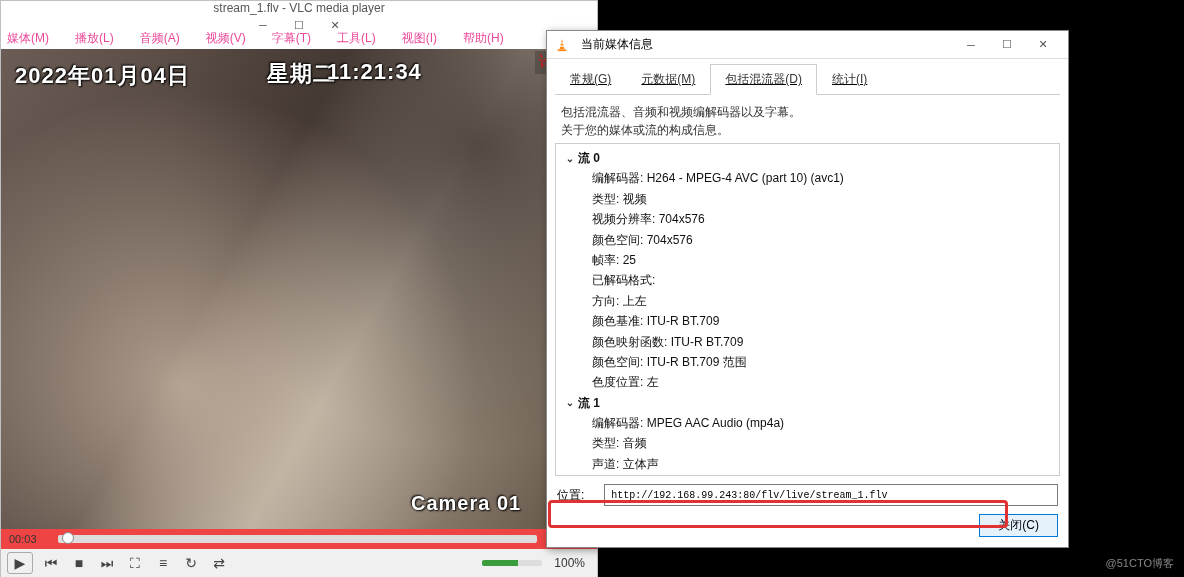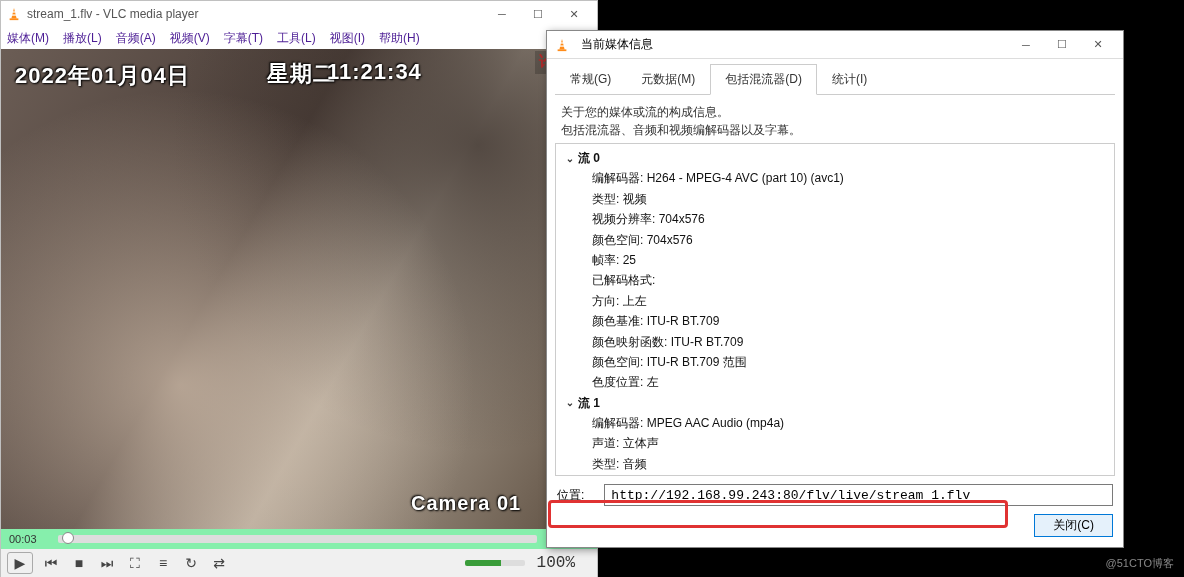--- a/index.html
+++ b/index.html
@@ -1,63 +1,63 @@
 <!DOCTYPE html>
 <html><head>
 <meta charset="utf-8">
 <style>
 * { box-sizing: border-box; margin: 0; padding: 0; font-family: "Microsoft YaHei", Arial, sans-serif; }
 body { width: 1184px; height: 577px; background: #000; position: relative; overflow: hidden; }
 
 
 .vlc-main { position:absolute; left:0; top:0; width:598px; height:577px; background:#f0f0f0; border:1px solid #c0c0c0; }
-.vlc-titlebar { height:26px; display:flex; align-items:center; padding:0 6px; background:#fff; font-size:12px; color:#555; }
+.vlc-titlebar { height:26px; display:flex; align-items:center; padding:0 6px; background:#fff; font-size:12px; color:#555;flex-direction:column; }
 .vlc-cone { width:14px; height:14px; margin-right:6px; }
 .vlc-title { flex:1; }
 .winbtns { display:flex; gap:2px; }
 .winbtn { width:34px; height:20px; display:flex; align-items:center; justify-content:center; font-size:11px; color:#555; }
-.vlc-menubar { height:22px; display:flex; align-items:center; padding:0 6px; font-size:12px; gap:14px; background:#fff; color:#4c1d95; }
+.vlc-menubar { height:22px; display:flex; align-items:center; padding:0 6px; font-size:12px; gap:26px; background:#fff; color:#ec4899; }
 .vlc-video { position:relative; width:596px; height:480px; background:linear-gradient(120deg,#6b5d55 0%,#4a3d37 40%,#b3a89a 60%,#5c4d3f 100%); overflow:hidden; filter:blur(0.2px); }
 .video-blur { position:absolute; inset:0; background:radial-gradient(circle at 30% 70%, rgba(220,200,180,0.7) 0%, rgba(90,70,60,0) 55%), radial-gradient(circle at 80% 20%, rgba(60,50,45,0.8) 0%, rgba(0,0,0,0) 50%); }
 .osd { position:absolute; color:#fff; text-shadow:1px 1px 2px #000, -1px -1px 2px #000; font-weight:600; letter-spacing:1px; }
 .osd-date { top:12px; left:14px; font-size:22px; }
 .osd-week { top:10px; left:224px; font-size:22px;margin-left:42px; }
 .osd-time { top:10px; left:326px; font-size:22px; }
 .osd-stream { bottom:14px; left:186px; font-size:22px; }
 .osd-cam { bottom:14px; left:410px; font-size:20px; }
 .banner { position:absolute; top:2px; right:6px; color:#b02a2a; font-size:16px; font-weight:700; background:rgba(0,0,0,0.2); padding:1px 4px; }
 
-.vlc-seek { height:20px; background:#86efac; display:flex; align-items:center; padding:0 8px; gap:21px; font-size:11px; color:#333; }
+.vlc-seek { height:20px; background:#ef4444; display:flex; align-items:center; padding:0 8px; gap:21px; font-size:11px; color:#333; }
 .seekbar { flex:1; height:8px; background:#ddd; position:relative; border-radius:2px; }
 .seek-knob { position:absolute; left:1%; top:-3px; width:12px; height:12px; background:#fff; border:1px solid #888; border-radius:50%; }
 .vlc-ctrls { height:28px; background:#f0f0f0; display:flex; align-items:center; padding:0 6px; gap:8px; }
 .ctrl { font-size:14px; color:#444; width:20px; text-align:center; }
 .ctrl.play { width:26px; height:22px; border:1px solid #aaa; border-radius:3px; display:flex; align-items:center; justify-content:center; }
 .vol { width:60px; height:6px; background:linear-gradient(90deg,#3a9c3a 60%,#ddd 60%); margin-left:auto; margin-right:4px; border-radius:2px;}
-.volpct { font-size:16px; color:#333; margin-right:16px;font-family:Liberation Mono, monospace;}
+.volpct { font-size:12px; color:#333; margin-right:6px;}
 
 
 .dlg-backdrop { position:absolute; left:598px; top:0; width:586px; height:577px; background:#000; }
 .dlg-watermark { position:absolute; right:10px; bottom:6px; color:#888; font-size:11px; }
-.mediainfo { position:absolute; left:546px; top:30px; width:578px; height:518px; background:#fff; border:1px solid #888; box-shadow:2px 2px 8px rgba(0,0,0,0.4); display:flex; flex-direction:column; }
+.mediainfo { position:absolute; left:546px; top:30px; width:523px; height:518px; background:#fff; border:1px solid #888; box-shadow:2px 2px 8px rgba(0,0,0,0.4); display:flex; flex-direction:column; }
 .mi-titlebar { height:28px; display:flex; align-items:center; padding:0 8px; border-bottom:1px solid #ddd; font-size:12px; }
 .mi-title { flex:1; margin-left:6px; }
 .mi-body { flex:1; display:flex; flex-direction:column; padding:4px 8px 8px 8px; overflow:hidden; }
-.tabs { display:flex; border-bottom:1px solid #ccc; font-size:12px; }
+.tabs { display:flex; border-bottom:1px solid #ccc; font-size:12px;text-decoration:underline; }
 .tab { padding:6px 14px; border:1px solid transparent; border-bottom:none; color:#333; position:relative; top:1px; }
 .tab.active { border-color:#ccc; background:#fff; border-bottom:1px solid #fff; }
 .desc { font-size:12px; color:#333; padding:8px 2px 4px 6px; line-height:1.5; }
 .tree-wrap { flex:1; border:1px solid #ccc; overflow-y:auto; overflow-x:hidden; padding:4px 2px; font-size:12px; line-height:1.7; color:#111; position:relative; }
 .tree-wrap::-webkit-scrollbar{width:16px;} .tree-wrap::-webkit-scrollbar-track{background:#f0f0f0;} .tree-wrap::-webkit-scrollbar-thumb{background:#c1c1c1;}
 .tree-row { display:flex; align-items:center; }
 .tree-arrow { width:16px; text-align:center; font-size:10px; color:#333; }
 .tree-indent0 { padding-left:4px; font-weight:600;}
 .tree-indent1 { padding-left:34px; }
 .loc-row { display:flex; align-items:center; gap:20px; padding:8px 2px 4px 2px; font-size:12px; }
-.loc-input { flex:1; height:22px; font-family:"Courier New",monospace; font-size:13px; padding:0 6px; border:1px solid #7a7a7a; }
+.loc-input { flex:1; height:22px; font-family:"Courier New",monospace; font-size:10px; padding:0 6px; border:1px solid #7a7a7a; }
 .loc-highlight { position:absolute; border:3px solid #e03232; border-radius:4px; left:548px; top:500px; width:460px; height:28px; pointer-events:none; }
 .btn-row { display:flex; justify-content:flex-end; padding:4px 2px 2px 2px; }
 .closebtn { padding:2px 18px; font-size:12px; border:1px solid #0078d7; background:#e5f1fb; }
 </style>
 </head>
 <body>
 
 <div class="vlc-main">
   <div class="vlc-titlebar">
     <svg class="vlc-cone" viewBox="0 0 16 16">
@@ -131,22 +131,22 @@
     </div>
   </div>
   <div class="mi-body">
     <div class="tabs">
       <div class="tab">常规(G)</div>
       <div class="tab">元数据(M)</div>
       <div class="tab active">包括混流器(D)</div>
       <div class="tab">统计(I)</div>
     </div>
     <div class="desc">
+      <div>包括混流器、音频和视频编解码器以及字幕。</div>
       <div>关于您的媒体或流的构成信息。</div>
-      <div>包括混流器、音频和视频编解码器以及字幕。</div>
     </div>
     <div class="tree-wrap">
       <div class="tree-row tree-indent0">
           <span class="tree-arrow">⌄</span>
           <span>流 0</span>
         </div>
       <div class="tree-row tree-indent1">编解码器: H264 - MPEG-4 AVC (part 10) (avc1)</div>
       <div class="tree-row tree-indent1">类型: 视频</div>
       <div class="tree-row tree-indent1">视频分辨率: 704x576</div>
       <div class="tree-row tree-indent1">颜色空间: 704x576</div>
@@ -155,22 +155,22 @@
       <div class="tree-row tree-indent1">方向: 上左</div>
       <div class="tree-row tree-indent1">颜色基准: ITU-R BT.709</div>
       <div class="tree-row tree-indent1">颜色映射函数: ITU-R BT.709</div>
       <div class="tree-row tree-indent1">颜色空间: ITU-R BT.709 范围</div>
       <div class="tree-row tree-indent1">色度位置: 左</div>
       <div class="tree-row tree-indent0">
           <span class="tree-arrow">⌄</span>
           <span>流 1</span>
         </div>
       <div class="tree-row tree-indent1">编解码器: MPEG AAC Audio (mp4a)</div>
+      <div class="tree-row tree-indent1">类型: 音频</div>
       <div class="tree-row tree-indent1">声道: 立体声</div>
-      <div class="tree-row tree-indent1">类型: 音频</div>
       <div class="tree-row tree-indent1">采样率: 16000 Hz</div>
     </div>
     <div class="loc-row">
       <span>位置:</span>
       <input class="loc-input" readonly="" value="http://192.168.99.243:80/flv/live/stream_1.flv" style="">
     </div>
     <div class="btn-row">
       <button class="closebtn">关闭(C)</button>
     </div>
   </div>

